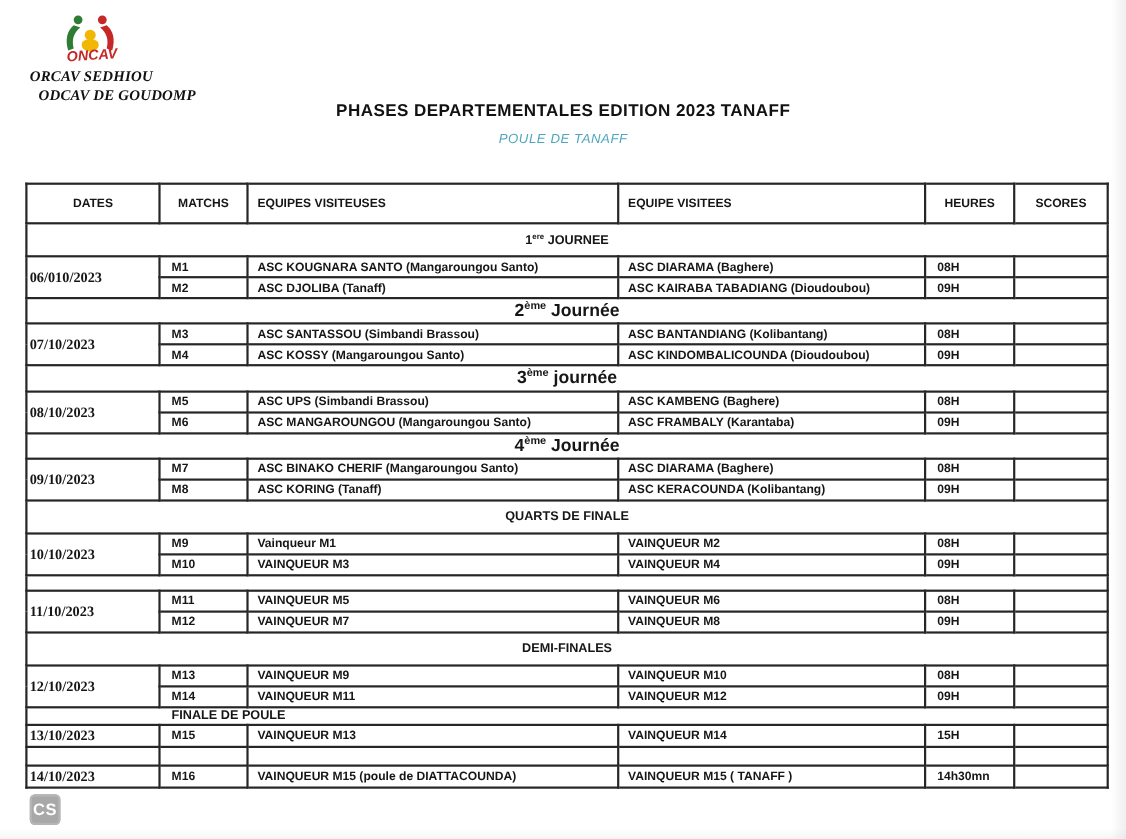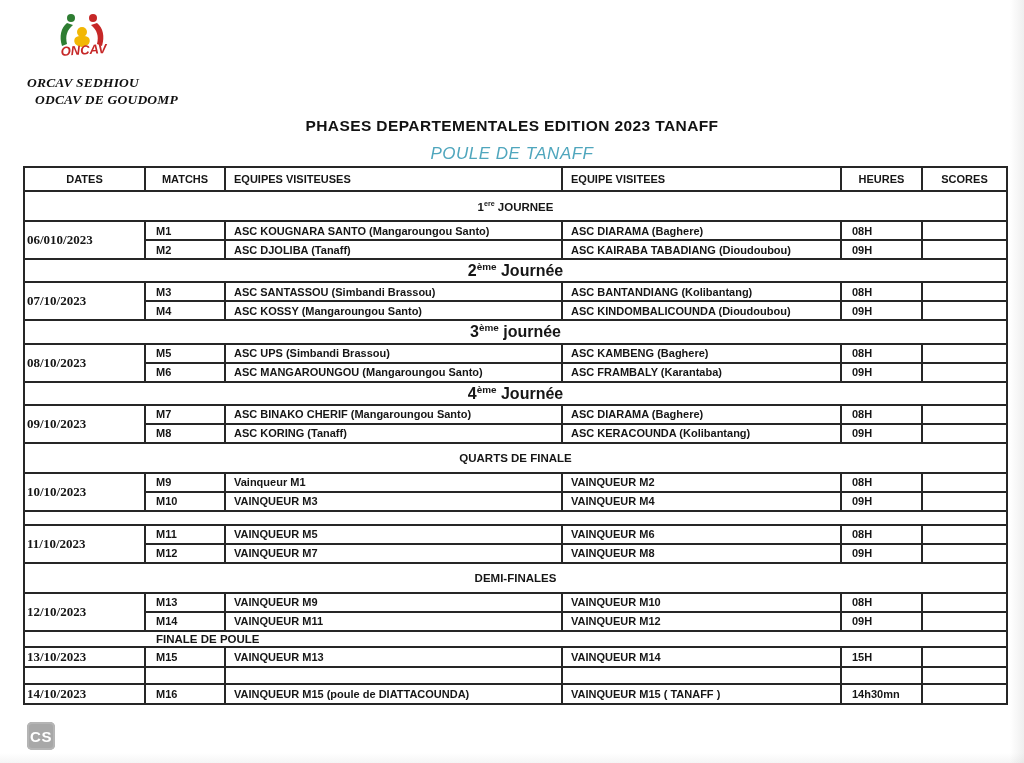--- a/index.html
+++ b/index.html
@@ -12,37 +12,37 @@
   }
   .page {
     position:absolute; inset:0;
     background:
       linear-gradient(to left, rgba(190,190,190,.25), rgba(255,255,255,0) 14px),
       linear-gradient(to top, rgba(200,200,200,.18), rgba(255,255,255,0) 10px),
       #fff;
   }
   
   .logo { position:absolute; left:53px; top:10px; width:58px; height:52px; }
-  .org { position:absolute; left:27px; top:74px;
+  .org { position:absolute; left:27px; top:61px;
          font-family:"Liberation Serif", serif; font-style:italic; font-weight:bold;
          font-size:13.5px; color:#111; line-height:17px; letter-spacing:.2px; }
   .org .l2 { padding-left:8px; }
   
   .title-block { position:absolute; left:0; top:92px; width:1024px; text-align:center; }
-  .main-title { font-size:15.5px; font-weight:bold; color:#121212; letter-spacing:.4px;margin-top:25px; }
+  .main-title { font-size:15.5px; font-weight:bold; color:#121212; letter-spacing:.4px; }
   .sub-title { margin-top:10px; font-size:12.5px; font-style:italic; color:#c2403c; letter-spacing:.3px; }
-  .poule { margin-top:9px; font-size:17px; font-style:italic; color:#4fa6bd; letter-spacing:.5px; }
+  .poule { margin-top:9px; font-size:12px; font-style:italic; color:#4fa6bd; letter-spacing:.5px; }
   
   table.sched {
     position:absolute; left:23px; top:166px; width:983px;
     border-collapse:collapse; table-layout:fixed;
     color:#161616;
   }
   table.sched td, table.sched th { border:2px solid #262626; overflow:hidden; white-space:nowrap; }
-  th { font-size:11px; font-weight:bold; height:24px; padding:1px 2px; }
+  th { font-size:11px; font-weight:bold; height:36px; padding:1px 2px; }
   th.c { text-align:center; }
   th.l { text-align:left; padding-left:8px; }
   td { font-size:11px; font-weight:bold; height:19px; padding:1px 2px; }
   td.date { font-size:13px; vertical-align:middle;font-family:Liberation Serif, serif; }
   td.mno  { padding-left:10px; }
   td.team { padding-left:8px; }
   td.time { padding-left:10px; }
   tr.sec td { text-align:center; }
   tr.sec.s1 td { font-size:11.5px; height:30px; }
   tr.sec.s2 td { font-size:16px; height:22px; }

